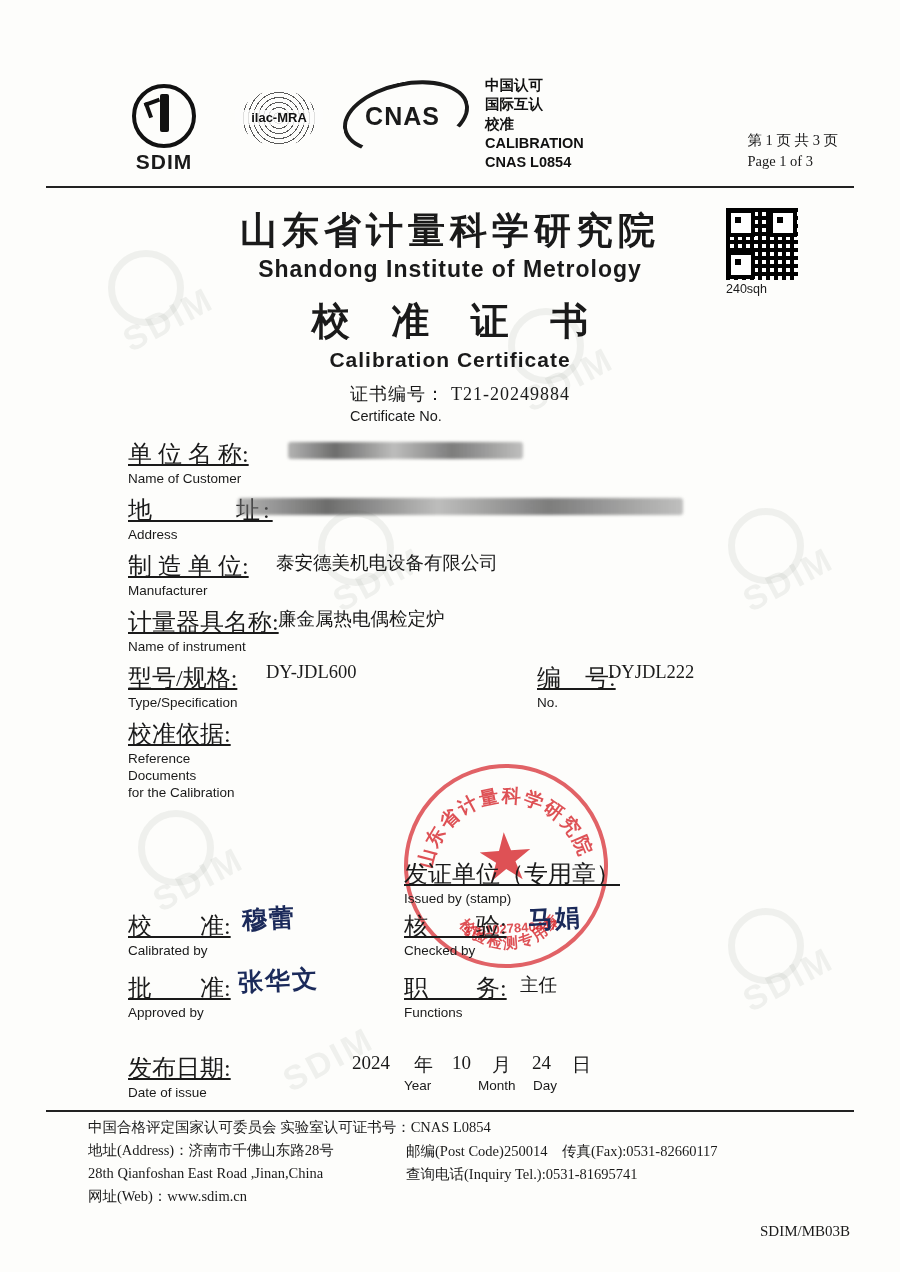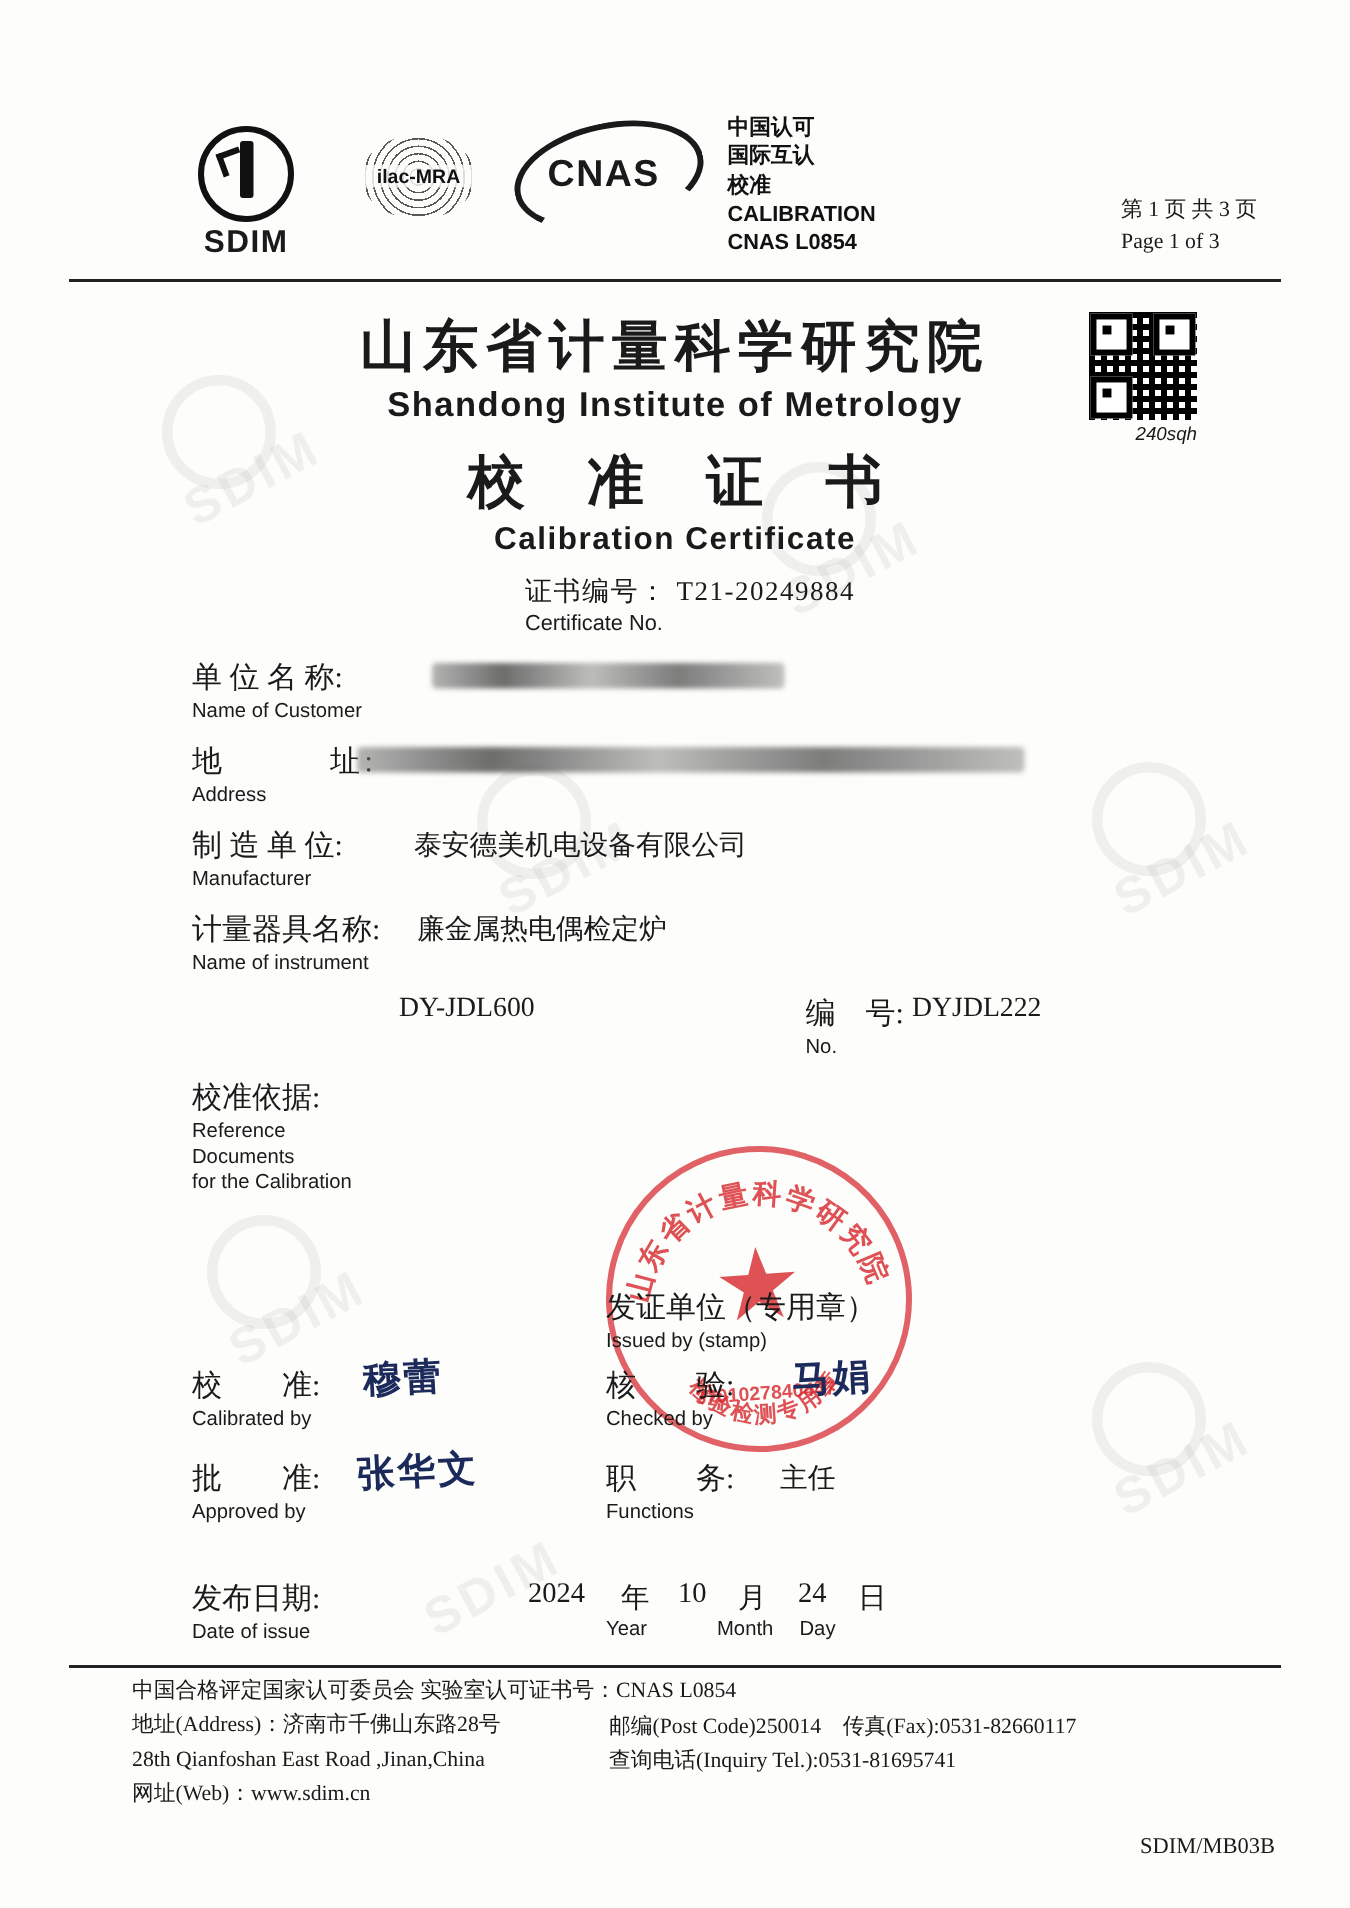--- a/index.html
+++ b/index.html
@@ -220,22 +220,21 @@
     font-size: 21px;
     letter-spacing: 1px;
   }
 
   
   .qr-box {
     position: absolute;
     right: 102px;
     top: 208px;
     width: 72px;
-    text-align: right;
-    font-style: italic;
+    text-align: left;
   }
   .qr {
     width: 72px; height: 72px;
     background-color: #fff;
     background-image:
       linear-gradient(90deg, #111 50%, transparent 50%),
       linear-gradient(#111 50%, transparent 50%);
     background-size: 8px 8px, 8px 8px;
     filter: contrast(1.2);
     position: relative;
@@ -282,22 +281,23 @@
     left: 128px;
     right: 60px;
     top: 438px;
   }
   .row {
     position: relative;
     min-height: 42px;
     margin-bottom: 14px;
   }
   .lbl-cn {
-    font-size: 20px;
+    font-size: 24px;
     white-space: nowrap;
+    text-decoration: underline;
   }
   .lbl-en {
     font-family: "Liberation Sans", sans-serif;
     font-size: 13.5px;
     line-height: 1.25;
     color: #1a1a1a;
     margin-top: 1px;
   }
   .label-col {
     position: absolute;
@@ -509,20 +509,24 @@
 
     <div class="row">
       <div class="label-col">
         <div class="lbl-cn">计量器具名称:</div>
         <div class="lbl-en">Name of instrument</div>
       </div>
       <div class="val" style="left:150px;">廉金属热电偶检定炉</div>
     </div>
 
     <div class="row">
+      <div class="label-col">
+        <div class="lbl-cn">型号/规格:</div>
+        <div class="lbl-en">Type/Specification</div>
+      </div>
       <div class="val" style="left:138px;">DY-JDL600</div>
       <div class="label-col" style="left:390px;margin-left:19px;">
         <div class="lbl-cn">编　号:</div>
         <div class="lbl-en">No.</div>
       </div>
       <div class="val" style="left:480px;">DYJDL222</div>
     </div>
 
     <div class="row" style="min-height:92px;">
       <div class="label-col">

